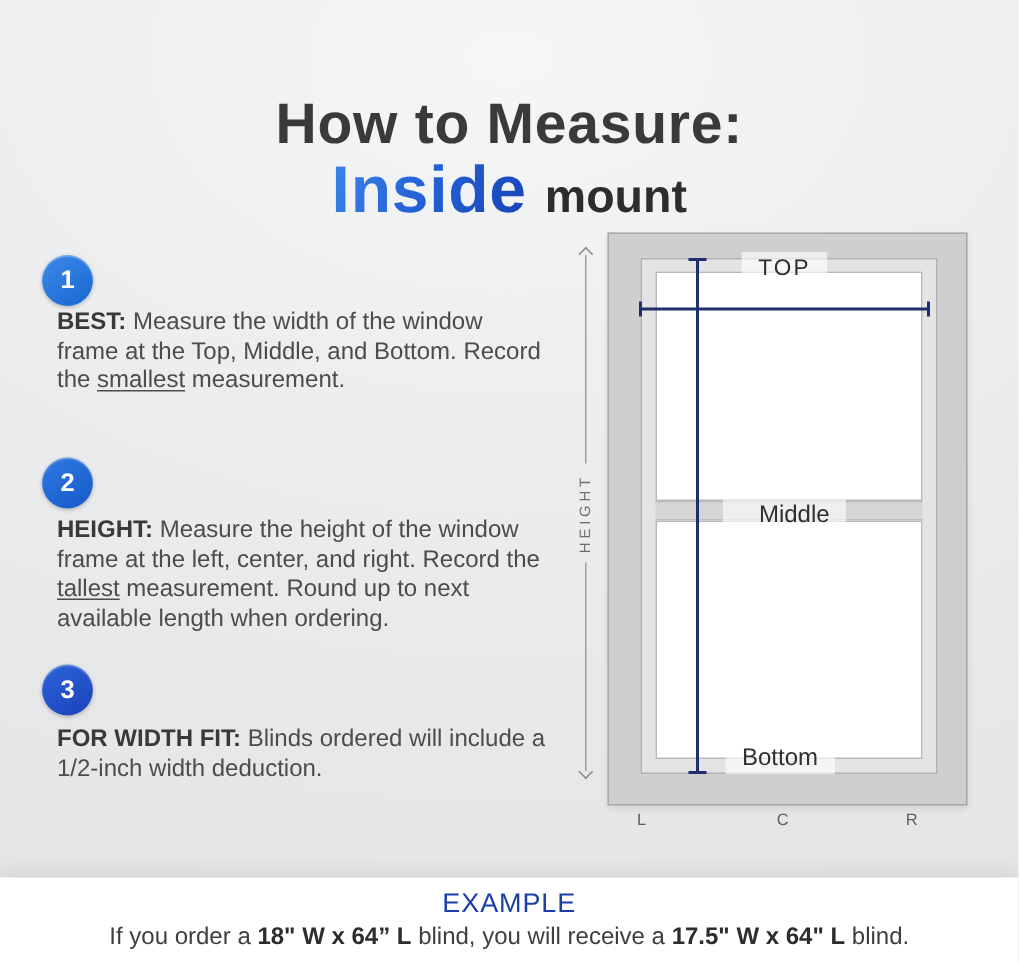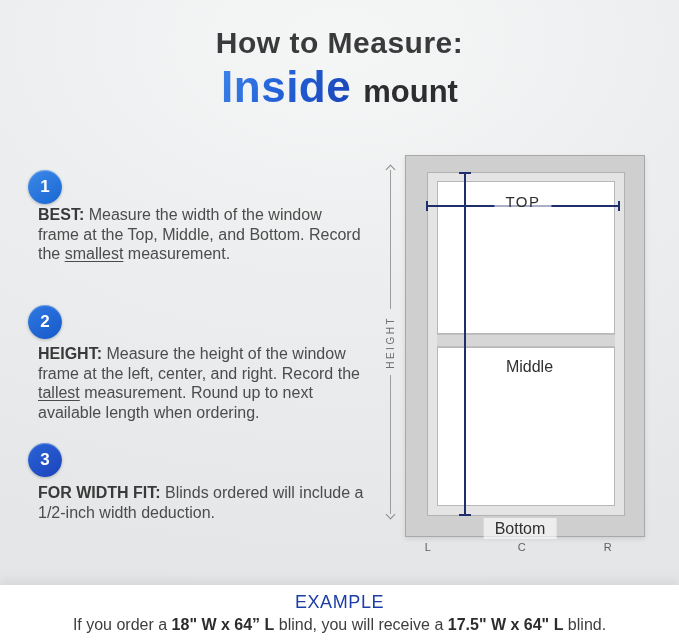--- a/index.html
+++ b/index.html
@@ -5,21 +5,21 @@
   * { margin:0; padding:0; box-sizing:border-box; }
   html,body { width:679px; height:642px; }
   body { font-family:"Liberation Sans", sans-serif; }
   .page {
     position:relative; width:679px; height:642px; overflow:hidden;
     background: radial-gradient(130% 90% at 50% 6%, #f5f6f6 0%, #ecedee 45%, #e4e5e6 100%);
   }
 
   
   .title-block { position:absolute; top:24px; left:0; right:0; text-align:center; }
-  .title-line1 { font-size:30px; font-weight:700; color:#3a3a3c; letter-spacing:0.5px; line-height:38px; }
+  .title-line1 { font-size:38px; font-weight:700; color:#3a3a3c; letter-spacing:0.5px; line-height:38px;margin-top:40px; }
   .title-line2 { margin-top:1px; line-height:48px; }
   .title-highlight {
     font-size:44px; font-weight:700; letter-spacing:0.5px;
     color:#2160d3;
     background:linear-gradient(118deg, #3e84ea 0%, #2563d8 45%, #1743b6 100%);
     -webkit-background-clip:text; background-clip:text; -webkit-text-fill-color:transparent;
   }
   .title-suffix { font-size:31px; font-weight:700; color:#2d2d2f; margin-left:12px;margin-top:40px; }
 
   
@@ -81,21 +81,21 @@
   .width-arrow .dim-label { padding:0 9px; font-size:10.5px; letter-spacing:2.5px; color:#4a4a4a; }
   .height-arrow .dim-label {
     writing-mode:vertical-rl; transform:rotate(180deg);
     padding:7px 0; font-size:10px; letter-spacing:2.5px; color:#6f6f6f;
   }
 
   
   .pos-label {
     position:absolute; transform:translateX(-50%);
     background:rgba(255,255,255,0.62); color:#2f2f2f;
-    font-size:16px; line-height:19px; padding:1px 11px; white-space:nowrap;margin-top:23px;
+    font-size:16px; line-height:19px; padding:1px 11px; white-space:nowrap;
   }
   .pos-top { left:523px; top:168px; font-size:15px; letter-spacing:1.5px; }
   .pos-middle { left:523px; top:333px;padding-left:24px; }
   .pos-bottom { left:520px; top:495px; }
 
   .tick-label { position:absolute; top:541px; transform:translateX(-50%); font-size:11px; color:#5f5f5f; letter-spacing:0.5px; }
   .tick-l { left:428px; } .tick-c { left:522px; } .tick-r { left:608px; }
 
   
   .footer {

